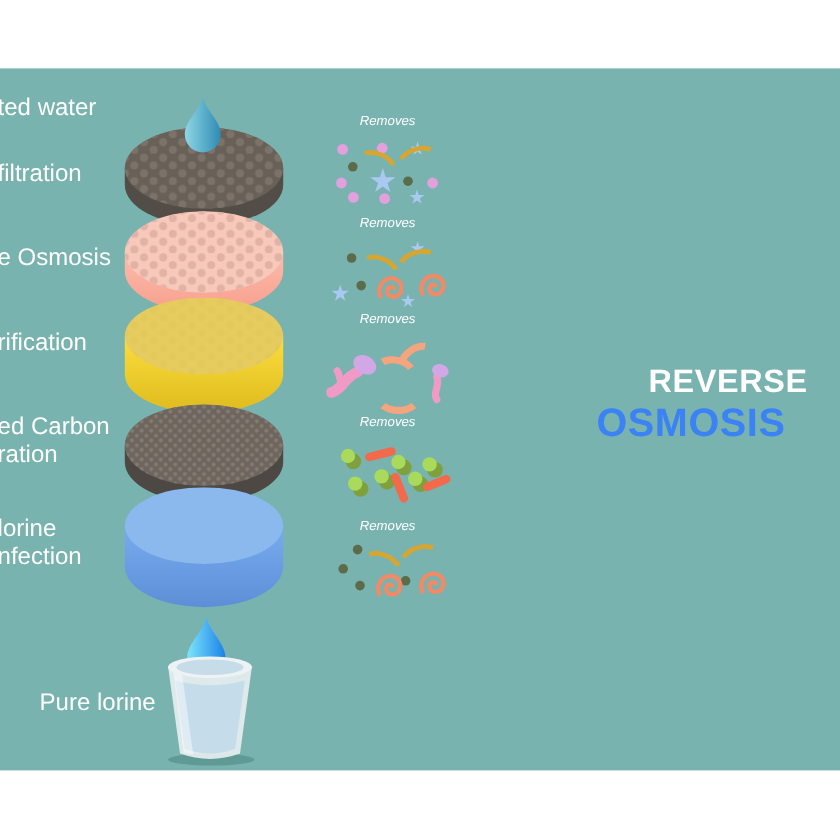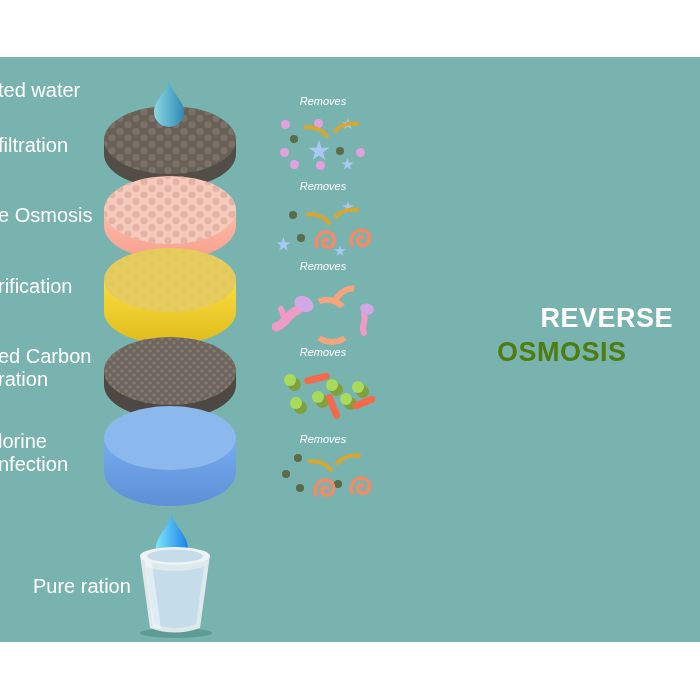--- a/index.html
+++ b/index.html
@@ -40,42 +40,42 @@
   .spiral{position:absolute;}
   
   .disc{position:absolute;left:100px;}
   .drop{position:absolute;}
   
   .title-line1{
     position:absolute;right:27px;top:304px;color:#ffffff;
     font-size:27px;line-height:28px;font-weight:700;letter-spacing:.5px;white-space:nowrap;
   }
   .title-line2{
-    position:absolute;left:497px;top:332px;color:#4d7c0f;
-    font-size:27px;line-height:40px;font-weight:700;letter-spacing:.5px;white-space:nowrap;
+    position:absolute;left:497px;top:332px;color:#3b82f6;
+    font-size:33px;line-height:40px;font-weight:700;letter-spacing:.5px;white-space:nowrap;
   }
 </style>
 </head>
 <body>
 
 <div class="teal-panel"></div>
 
 <div class="stage-label" style="top:79px;"><span>ted water</span></div>
 <div class="stage-label" style="top:134px;"><span>filtration</span></div>
 <div class="stage-label" style="top:204px;"><span>e Osmosis</span></div>
 <div class="stage-label" style="top:275px;"><span>rification</span></div>
 <div class="stage-label" style="top:345px;">
   <span>ed Carbon</span><br>
   <span>ration</span>
 </div>
 <div class="stage-label" style="top:430px;">
   <span>lorine</span><br>
   <span>nfection</span>
 </div>
-<div class="pure-water"><span>Pure ration</span></div>
+<div class="pure-water"><span>Pure lorine</span></div>
 
 <div class="disc" style="top:102px;">
   <svg width="140" height="94" viewBox="0 0 140 94">
     <defs>
       <pattern id="pd1" width="16" height="13" patternUnits="userSpaceOnUse">
         <circle cx="4" cy="3.5" r="3.4" fill="#7b7269"></circle>
           <circle cx="12" cy="10" r="3.4" fill="#7b7269"></circle>
       </pattern>
     </defs>
     <path d="M4 38 L4 52 A66 34 0 0 0 136 52 L136 38 Z" fill="#524d47"></path>

